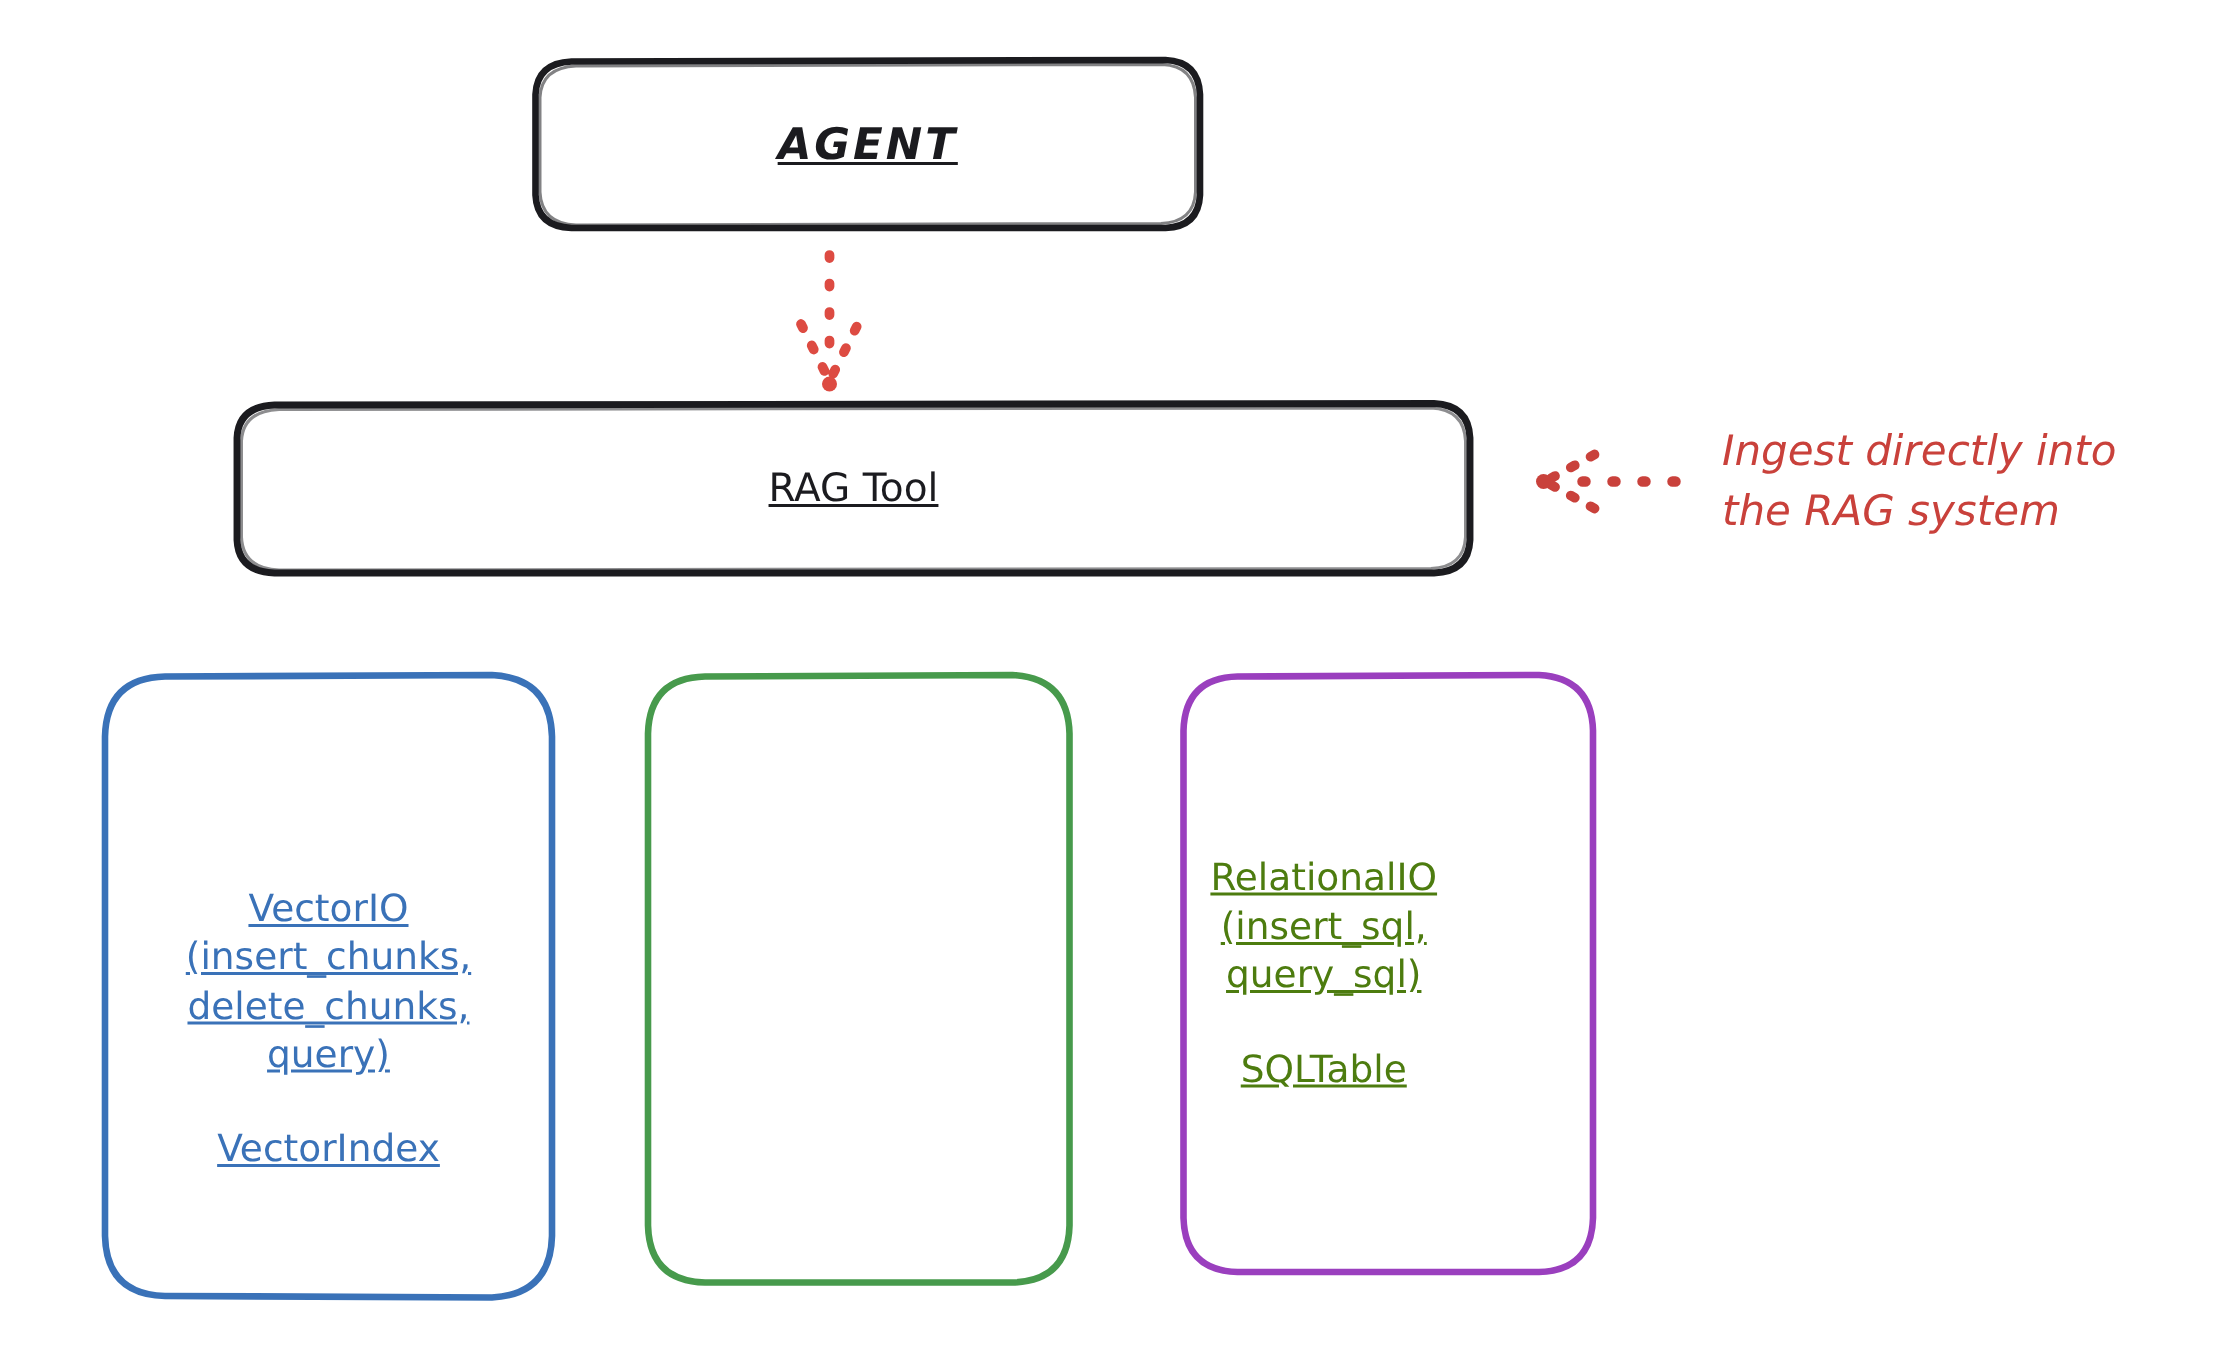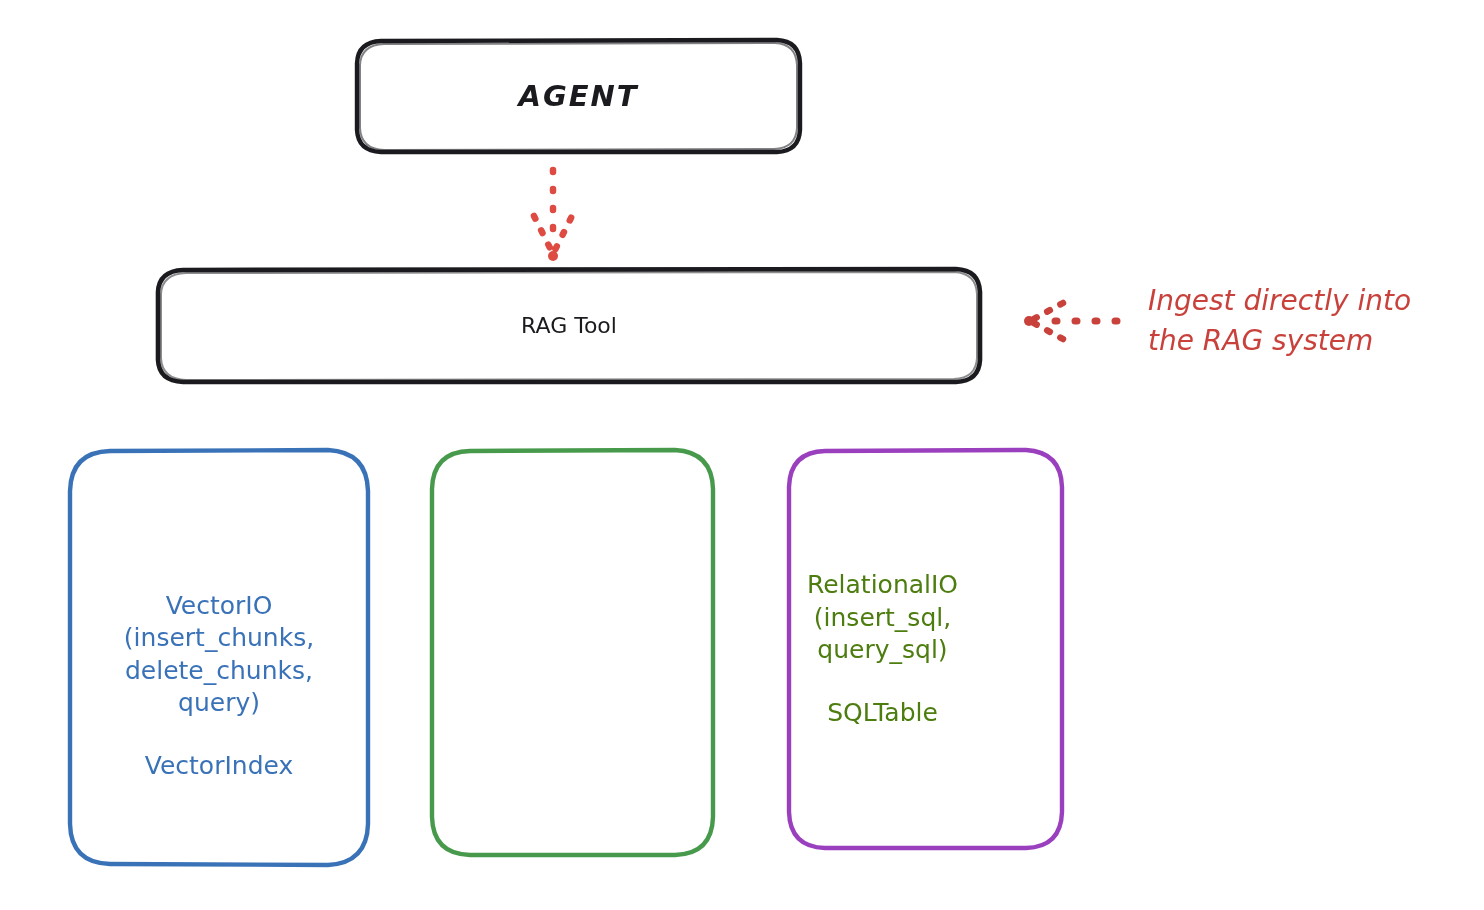--- a/index.html
+++ b/index.html
@@ -23,39 +23,40 @@
   }
   .node-label {
     position: absolute;
     display: flex;
     flex-direction: column;
     align-items: center;
     justify-content: center;
     text-align: center;
     pointer-events: none;
     white-space: pre-line;
+    text-decoration: underline;
   }
   .agent-label {
     left: 357px;
     top: 40px;
     width: 443px;
     height: 112px;
     font-size: 29px;
     font-style: italic;
     font-weight: 600;
     letter-spacing: 2px;
     color: #1b1b1f;
     font-family: "DejaVu Sans", sans-serif;
   }
   .ragtool-label {
     left: 158px;
     top: 269px;
     width: 822px;
     height: 113px;
-    font-size: 22px;
+    font-size: 26px;
     color: #1b1b1f;
     font-family: "DejaVu Sans", sans-serif;
   }
   .col-label {
     font-size: 25px;
     line-height: 1.30;
     font-family: "DejaVu Sans", sans-serif;
   }
   .col-label .block2 {
     margin-top: 30px;

